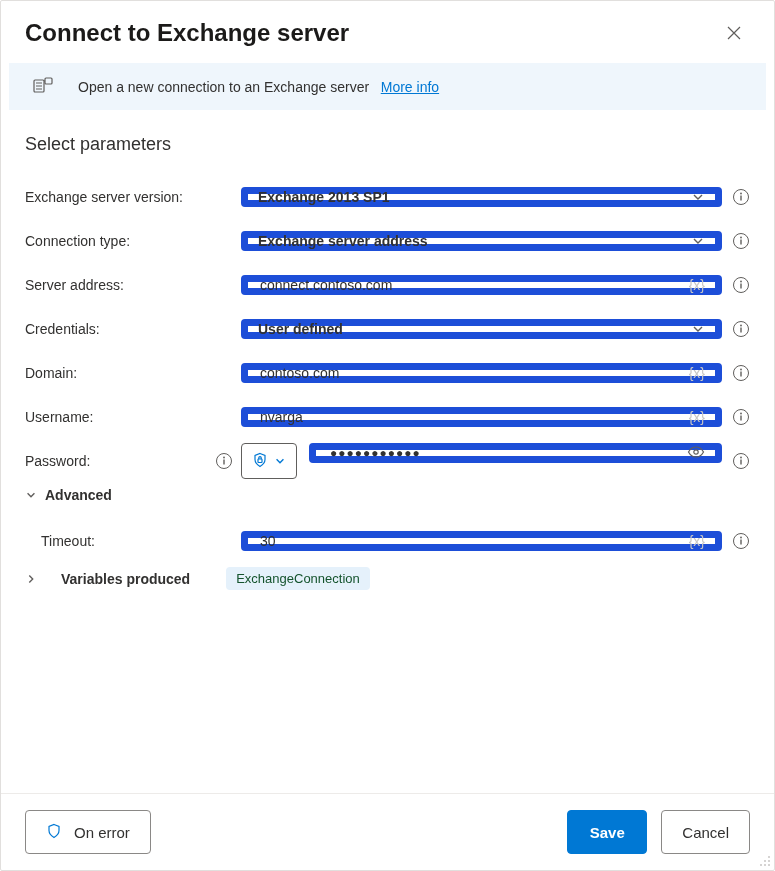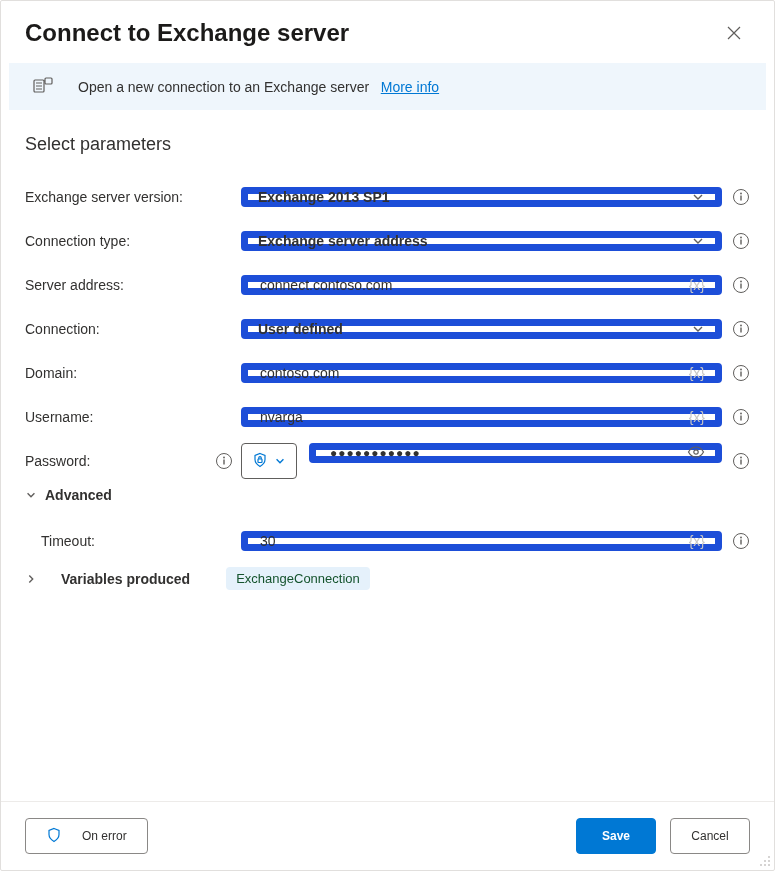--- a/index.html
+++ b/index.html
@@ -177,32 +177,32 @@
     cursor: pointer;
   }
   .footer {
     display: flex;
     align-items: center;
     justify-content: space-between;
     padding: 16px 24px;
     border-top: 1px solid #edebe9;
   }
   .btn {
-    height: 36px;
+    height: 44px;
     padding: 0 20px;
     border-radius: 4px;
     border: 1px solid #8a8886;
     background: #fff;
-    font-size: 12px;
+    font-size: 15px;
     font-family: inherit;
     cursor: pointer;
     color: #323130;
     display: inline-flex;
     align-items: center;
-    gap: 20px;
+    gap: 12px;
     min-width: 80px;
     justify-content: center;
   }
   .btn.primary {
     background: #0078d4;
     border-color: #0078d4;
     color: #fff;
     font-weight: 600;
   }
   .btn-group { display: flex; gap: 14px; }
@@ -303,21 +303,21 @@
           <svg width="18" height="18" viewBox="0 0 18 18">
               <circle cx="9" cy="9" r="7.5" stroke="currentColor" fill="none"></circle>
               <circle cx="9" cy="5.5" r="0.9" fill="currentColor"></circle>
               <rect x="8.3" y="7.5" width="1.4" height="5" fill="currentColor"></rect>
             </svg>
         </span>
       </div>
     </div>
 
     <div class="field-row">
-      <div class="field-label">Connection:</div>
+      <div class="field-label">Credentials:</div>
       <div class="field-control">
         <div class="select">
           <span class="sel-text">User defined</span>
           <span class="chev">
               <svg width="14" height="14" viewBox="0 0 14 14">
                 <path d="M3 5l4 4 4-4" stroke="#605e5c" stroke-width="1.4" fill="none"></path>
               </svg>
             </span>
         </div>
         <span class="info-icon">

